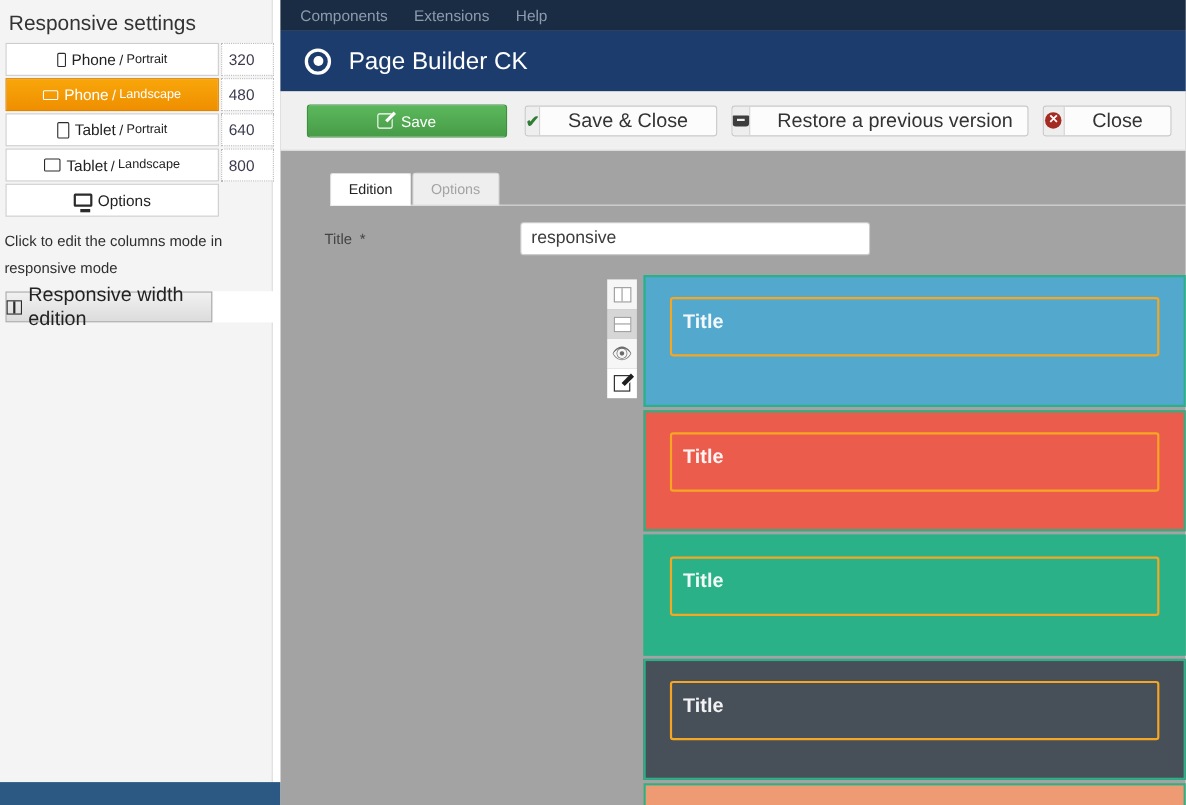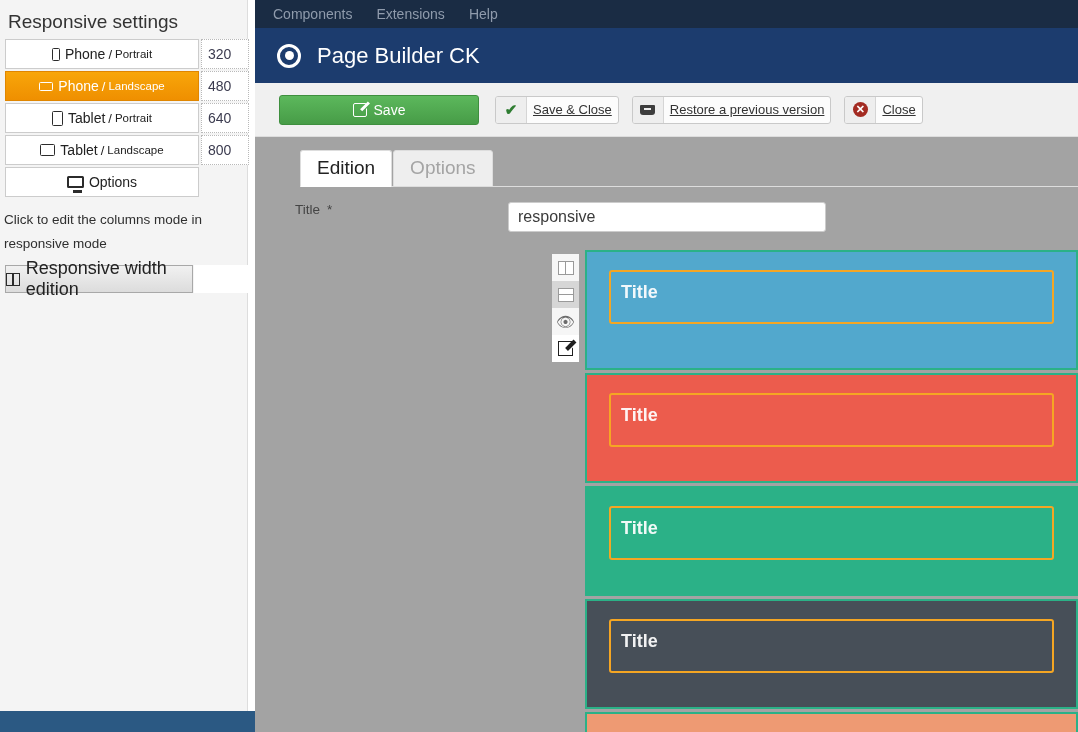--- a/index.html
+++ b/index.html
@@ -160,35 +160,35 @@
   #titlebar .brand-icon:after {
     content: ""; position: absolute; left: 50%; top: 50%;
     width: 9px; height: 9px; margin: -4.5px 0 0 -4.5px;
     border-radius: 50%; background: #ffffff;
   }
   #titlebar .brand-text { color: #ffffff; font-size: 22px; }
 
   #toolbar {
     height: 54px; background: #f0f0f0;
     border-bottom: 1px solid #dddddd;
-    display: flex; align-items: center; padding-left: 24px;
+    display: flex; align-items: center; padding-left: 24px; justify-content: space-between;
   }
   .tb-btn {
     display: flex; align-items: stretch; height: 28px;
     margin-right: 13px; cursor: pointer;
     border: 1px solid #c9c9c9; background: #fcfcfc;
     border-radius: 3px; overflow: hidden;
   }
   .tb-btn .ico {
     width: 31px; display: flex; align-items: center; justify-content: center;
     background: #eeeeee; border-right: 1px solid #d5d5d5;
   }
   .tb-btn .lbl {
-    display: flex; align-items: center; padding: 0 6px;
-    font-size: 13px; color: #333333; white-space: nowrap; text-decoration: underline;
+    display: flex; align-items: center; padding: 0 25px;
+    font-size: 18px; color: #333333; white-space: nowrap;
   }
   #btn-save {
     background: #4fa350;
     background: linear-gradient(#5cb85c, #479c47);
     border: 1px solid #3e8f3e; border-radius: 3px;
     width: 200px; height: 30px;
     display: flex; align-items: center; justify-content: center;
     color: #ffffff; font-size: 14px; cursor: pointer; margin-right: 16px;
   }
   .ic-pencil-box {
@@ -221,30 +221,30 @@
   #tabs {
     margin: 20px 0 0 45px;
     display: flex; align-items: flex-end; height: 30px;
     position: relative;
   }
   #tabs:after {
     content: ""; position: absolute; left: 0; right: -800px; bottom: 0;
     height: 1px; background: #dddddd;
   }
   .tab {
-    font-size: 19px; padding: 6px 16px 7px 16px;
+    font-size: 13px; padding: 6px 16px 7px 16px;
     border: 1px solid #dddddd; margin-right: 1px;
     position: relative; z-index: 2; cursor: pointer;
     border-radius: 3px 3px 0 0;
   }
   .tab.active { background: #ffffff; color: #222222; border-bottom-color: #ffffff; }
   .tab.inactive { background: #eeeeee; color: #a4a4a4; border-bottom-color: #dddddd; }
 
   
-  #field-row { display: flex; align-items: flex-start; margin: 15px 0 0 0; gap: 35px; }
+  #field-row { display: flex; align-items: center; margin: 15px 0 0 0; }
   #field-label {
     width: 218px; padding-left: 40px; font-size: 13.5px; color: #444444;
   }
   #field-label .req { color: #444444; padding-left: 7px; }
   #title-input {
     width: 318px; height: 30px;
     border: 1px solid #cccccc; border-radius: 3px;
     padding: 0 9px; font-size: 16px; color: #3b3b3b;
     font-family: "Liberation Sans", sans-serif;
     background: #ffffff;

